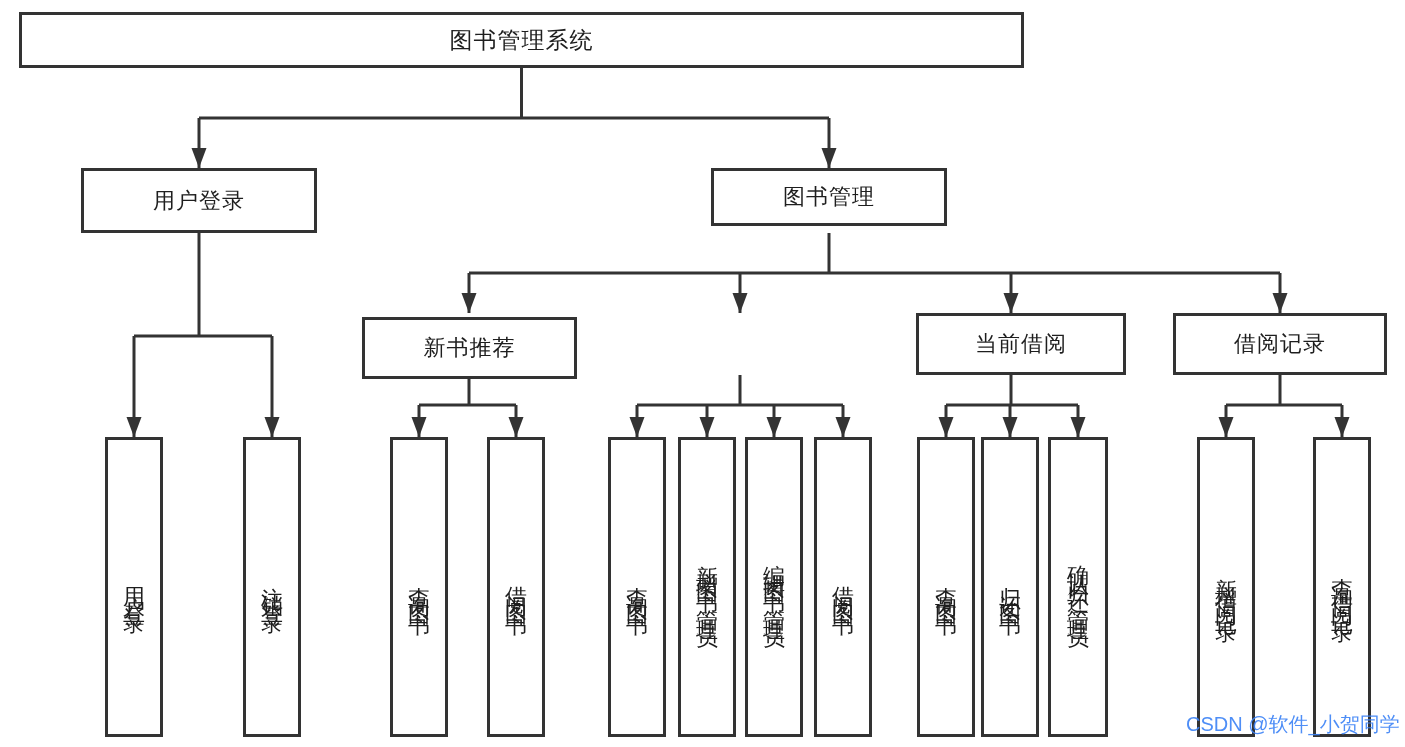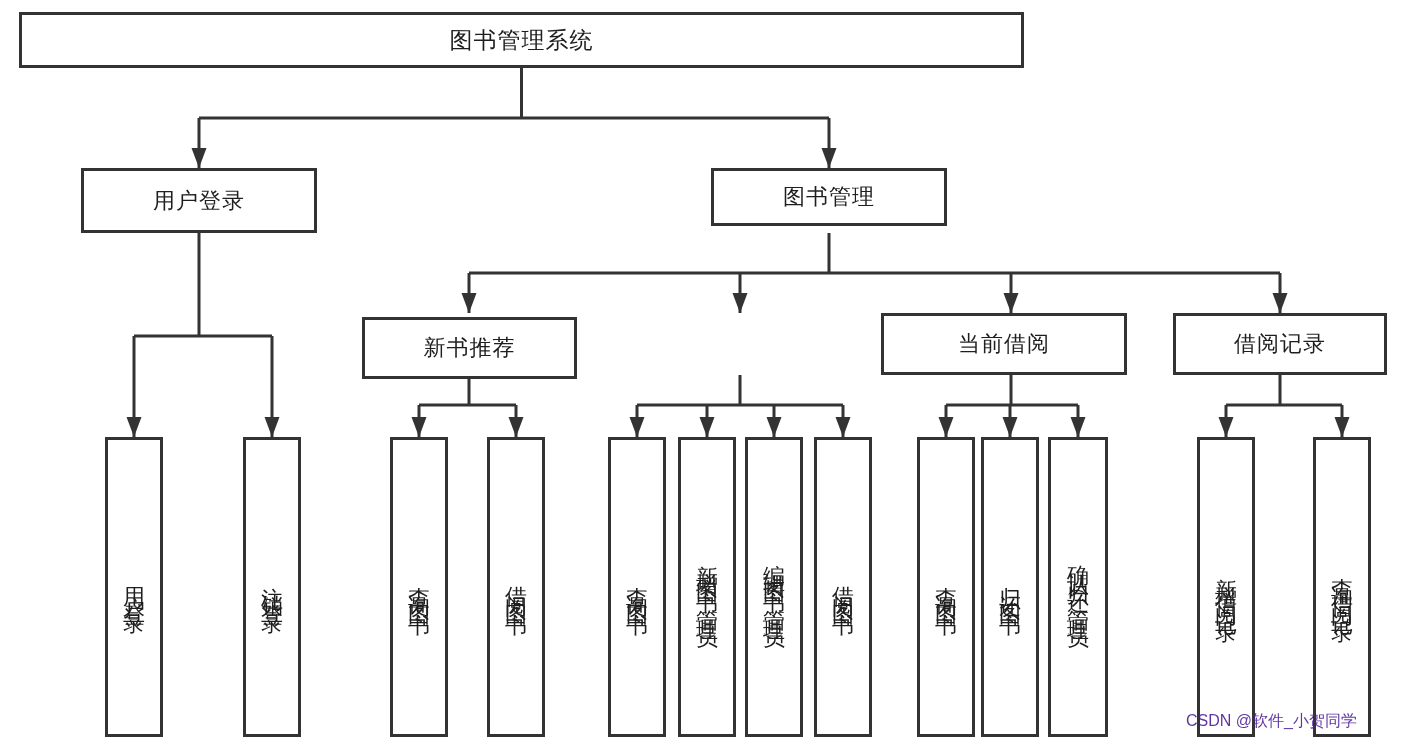--- a/index.html
+++ b/index.html
@@ -49,22 +49,22 @@
     text-orientation: mixed;
     letter-spacing: 9px;
     font-size: 22px;
     line-height: 1;
   }
   .watermark {
     position: absolute;
     left: 1186px;
     top: 711px;
     width: 205px;
-    font-size: 16px;
-    color: #4c1d95;
+    font-size: 20px;
+    color: #3b82f6;
     opacity: 0.9;
     letter-spacing: 0px;
     white-space: nowrap;
   }
 </style>
 </head>
 <body>
 
 <div class="canvas">
 
@@ -109,21 +109,21 @@
     <line class="arrow" x1="1226" y1="405" x2="1226" y2="437" marker-end="url(#ah)"></line>
     <line class="arrow" x1="1342" y1="405" x2="1342" y2="437" marker-end="url(#ah)"></line>
   </svg>
 
   <div class="box root-box" style="left:19px; top:12px; width:1005px; height:56px;">图书管理系统</div>
 
   <div class="box" style="left:81px; top:168px; width:236px; height:65px;">用户登录</div>
   <div class="box" style="left:711px; top:168px; width:236px; height:58px;">图书管理</div>
 
   <div class="box" style="left:362px; top:317px; width:215px; height:62px;">新书推荐</div>
-  <div class="box" style="left:881px; top:313px; width:246px; height:62px;">当前借阅</div>
+  <div class="box" style="left:916px; top:313px; width:210px; height:62px;">当前借阅</div>
   <div class="box" style="left:1173px; top:313px; width:214px; height:62px;">借阅记录</div>
 
   <div class="box leaf" style="left:105px; top:437px; width:58px; height:300px;">用户登录</div>
   <div class="box leaf" style="left:243px; top:437px; width:58px; height:300px;">注销登录</div>
 
   <div class="box leaf" style="left:390px; top:437px; width:58px; height:300px;">查询图书</div>
   <div class="box leaf" style="left:487px; top:437px; width:58px; height:300px;">借阅图书</div>
 
   <div class="box leaf" style="left:608px; top:437px; width:58px; height:300px;">查询图书</div>
   <div class="box leaf" style="left:678px; top:437px; width:58px; height:300px;">新增图书（管理员）</div>

